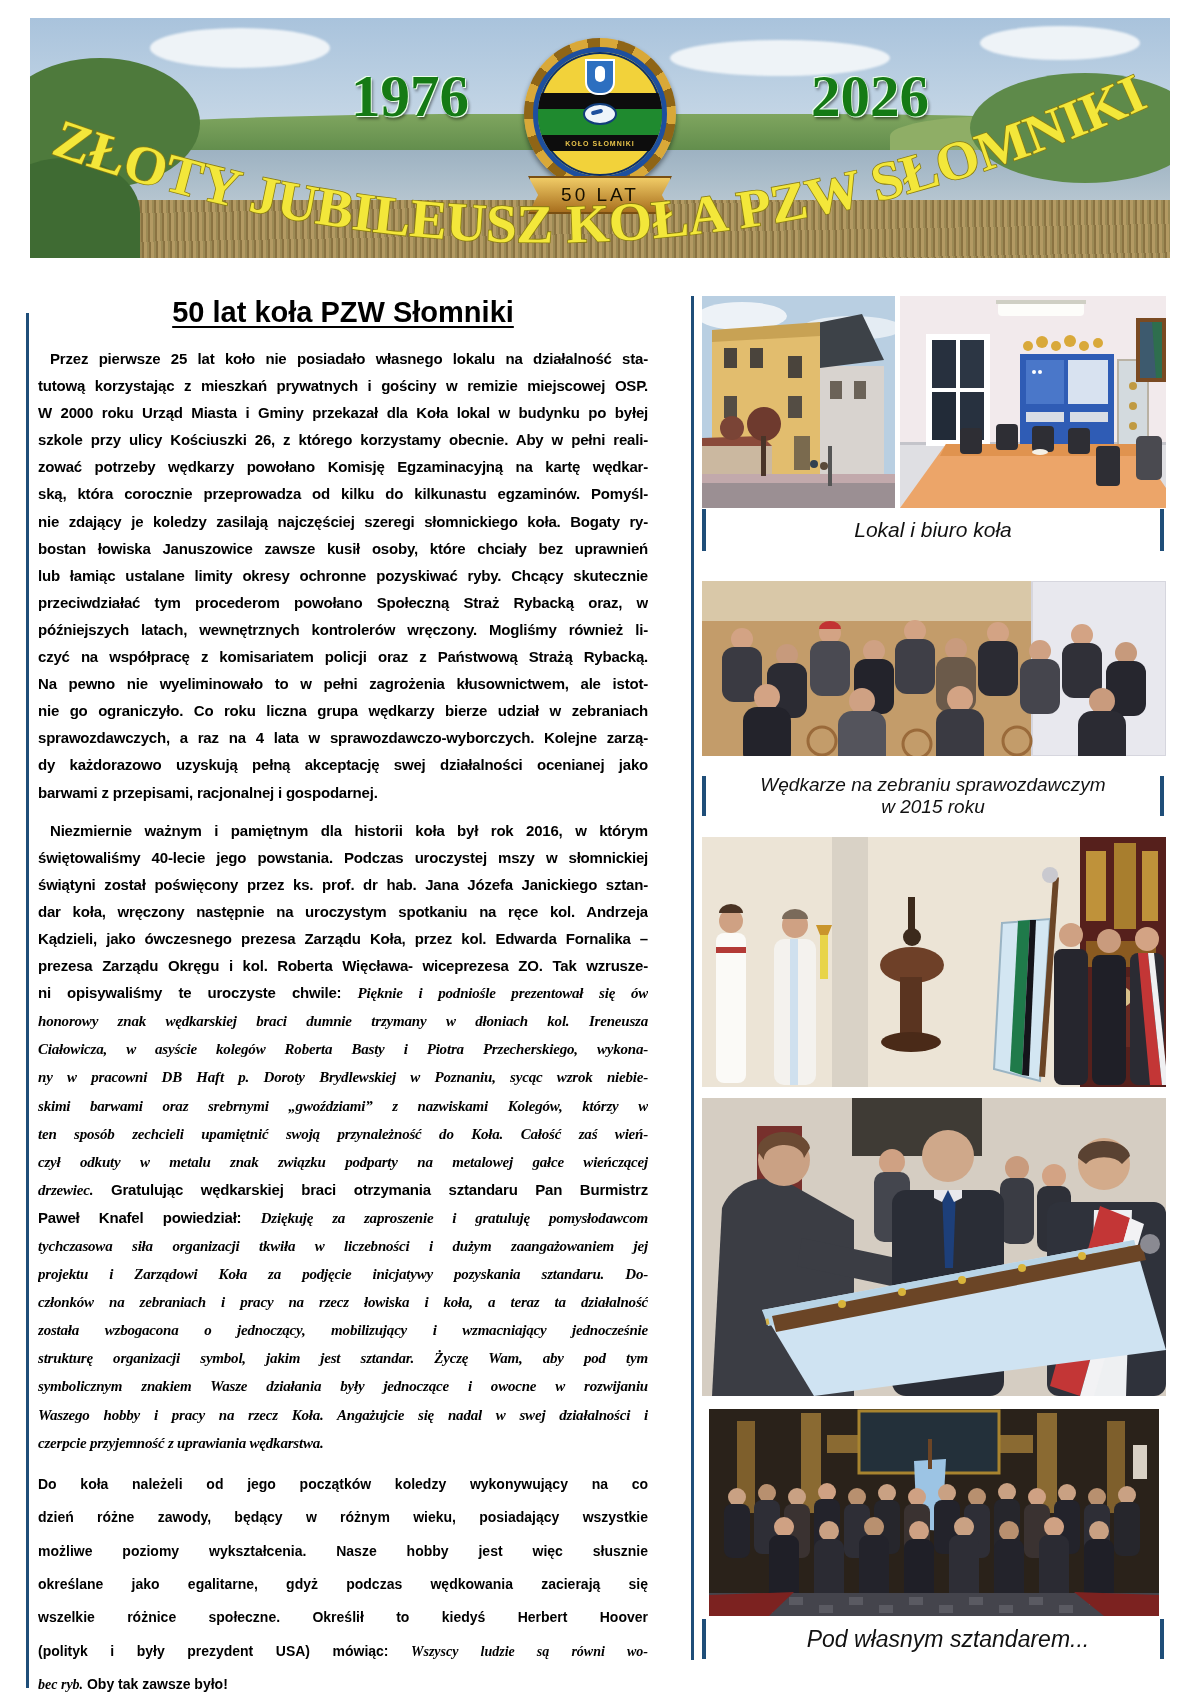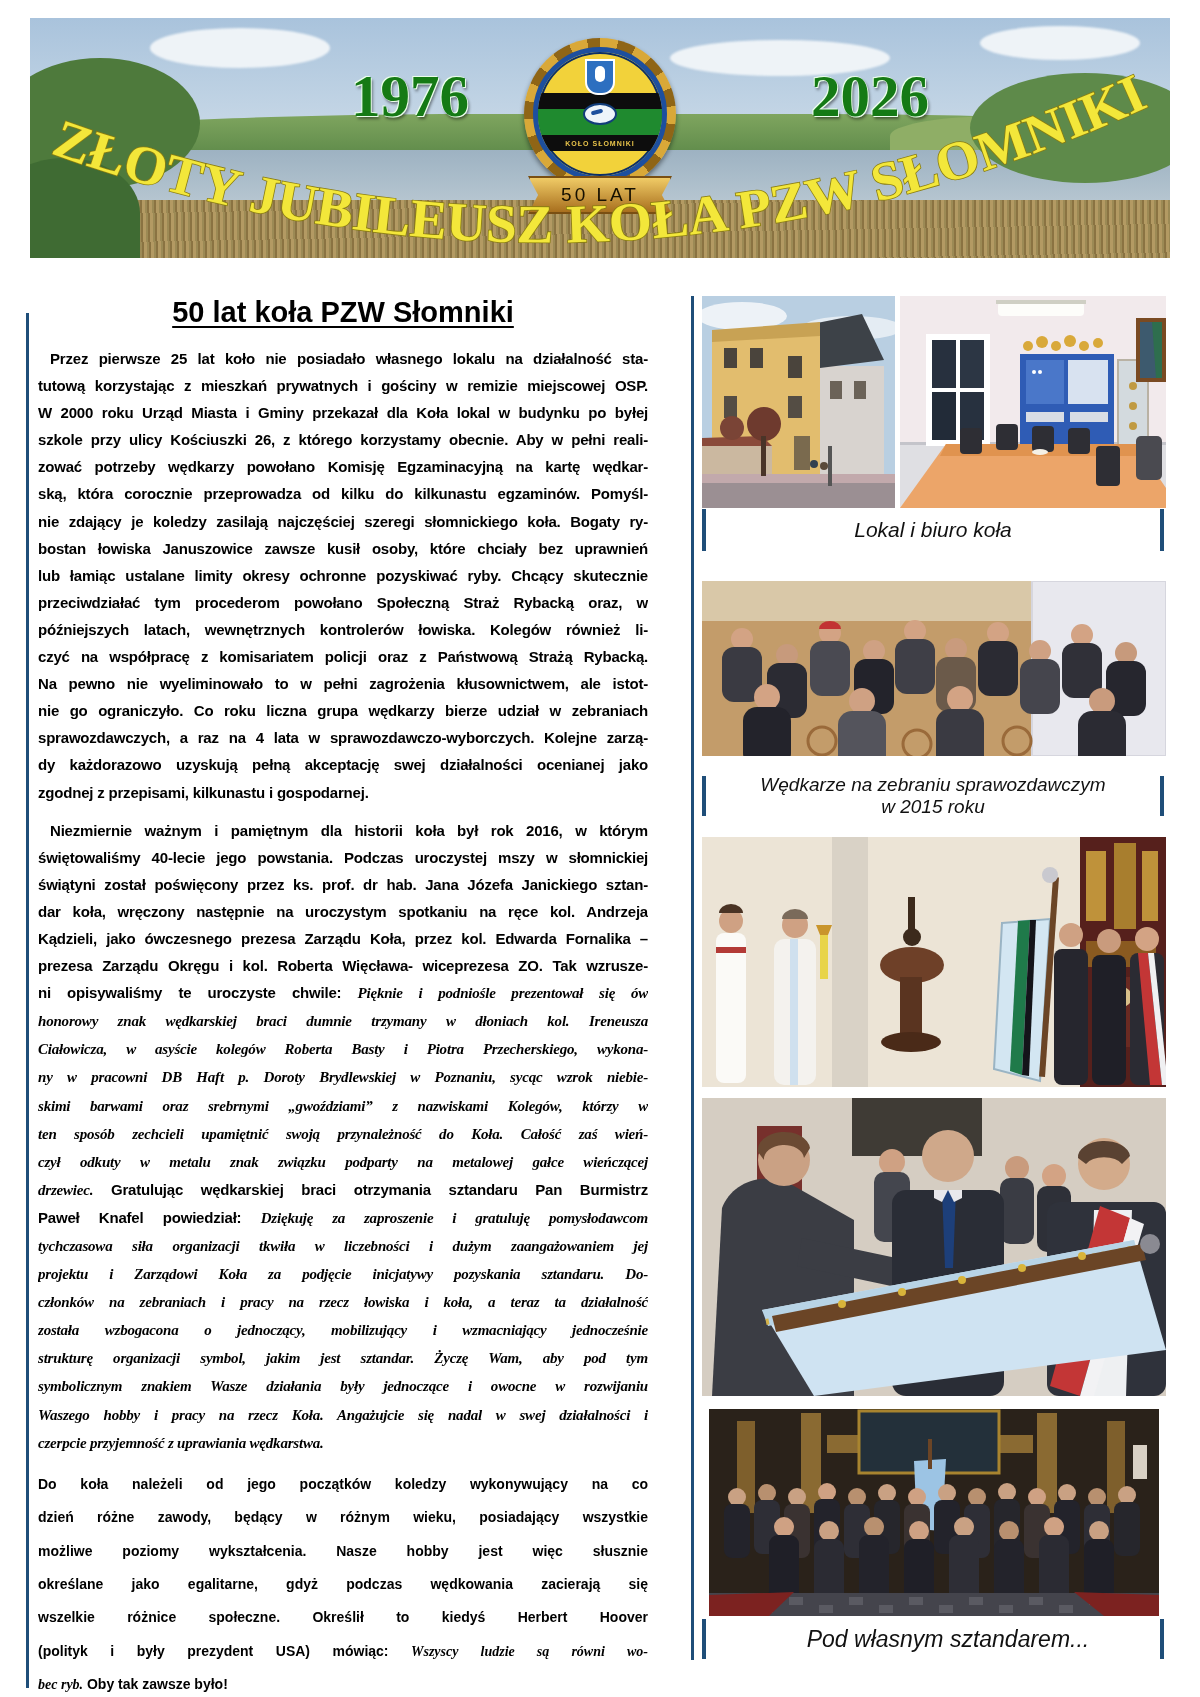--- a/index.html
+++ b/index.html
@@ -143,27 +143,27 @@
           <div class="line ind"><span>Przez pierwsze 25 lat koło nie posiadało własnego lokalu na działalność sta-</span></div>
           <div class="line"><span>tutową korzystając z mieszkań prywatnych i gościny w remizie miejscowej OSP.</span></div>
           <div class="line"><span>W 2000 roku Urząd Miasta i Gminy przekazał dla Koła lokal w budynku po byłej</span></div>
           <div class="line"><span>szkole przy ulicy Kościuszki 26, z którego korzystamy obecnie. Aby w pełni reali-</span></div>
           <div class="line"><span>zować potrzeby wędkarzy powołano Komisję Egzaminacyjną na kartę wędkar-</span></div>
           <div class="line"><span>ską, która corocznie przeprowadza od kilku do kilkunastu egzaminów. Pomyśl-</span></div>
           <div class="line"><span>nie zdający je koledzy zasilają najczęściej szeregi słomnickiego koła. Bogaty ry-</span></div>
           <div class="line"><span>bostan łowiska Januszowice zawsze kusił osoby, które chciały bez uprawnień</span></div>
           <div class="line"><span>lub łamiąc ustalane limity okresy ochronne pozyskiwać ryby. Chcący skutecznie</span></div>
           <div class="line"><span>przeciwdziałać tym procederom powołano Społeczną Straż Rybacką oraz, w</span></div>
-          <div class="line"><span>późniejszych latach, wewnętrznych kontrolerów łowiska. Kolegów również li-</span></div>
+          <div class="line"><span>późniejszych latach, wewnętrznych kontrolerów wręczony. Mogliśmy również li-</span></div>
           <div class="line"><span>czyć na współpracę z komisariatem policji oraz z Państwową Strażą Rybacką.</span></div>
           <div class="line"><span>Na pewno nie wyeliminowało to w pełni zagrożenia kłusownictwem, ale istot-</span></div>
           <div class="line"><span>nie go ograniczyło. Co roku liczna grupa wędkarzy bierze udział w zebraniach</span></div>
           <div class="line"><span>sprawozdawczych, a raz na 4 lata w sprawozdawczo-wyborczych. Kolejne zarzą-</span></div>
           <div class="line"><span>dy każdorazowo uzyskują pełną akceptację swej działalności ocenianej jako</span></div>
-          <div class="line last"><span>zgodnej z przepisami, kilkunastu i gospodarnej.</span></div>
+          <div class="line last"><span>barwami z przepisami, racjonalnej i gospodarnej.</span></div>
         </div>
         <div class="para normal">
           <div class="line ind"><span>Niezmiernie ważnym i pamiętnym dla historii koła był rok 2016, w którym</span></div>
           <div class="line"><span>świętowaliśmy 40-lecie jego powstania. Podczas uroczystej mszy w słomnickiej</span></div>
           <div class="line"><span>świątyni został poświęcony przez ks. prof. dr hab. Jana Józefa Janickiego sztan-</span></div>
           <div class="line"><span>dar koła, wręczony następnie na uroczystym spotkaniu na ręce kol. Andrzeja</span></div>
           <div class="line"><span>Kądzieli, jako ówczesnego prezesa Zarządu Koła, przez kol. Edwarda Fornalika –</span></div>
           <div class="line"><span>prezesa Zarządu Okręgu i kol. Roberta Więcława- wiceprezesa ZO. Tak wzrusze-</span></div>
           <div class="line"><span>ni opisywaliśmy te uroczyste chwile: </span><span class="it">Pięknie i podniośle prezentował się ów</span></div>
           <div class="line"><span class="it">honorowy znak wędkarskiej braci dumnie trzymany w dłoniach kol. Ireneusza</span></div>

